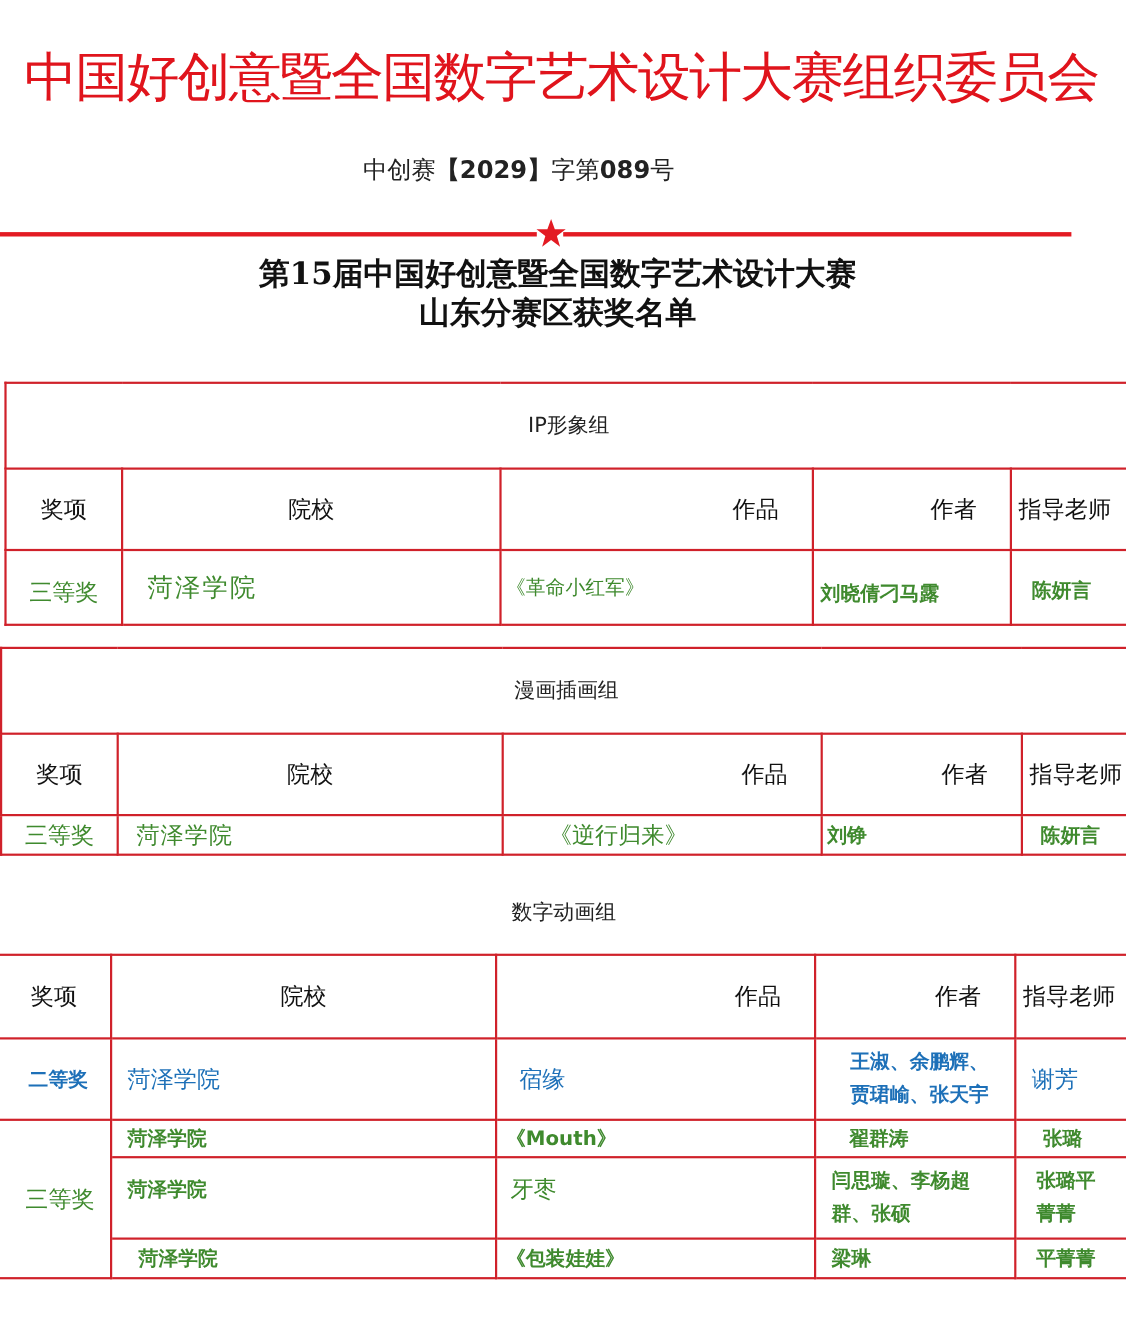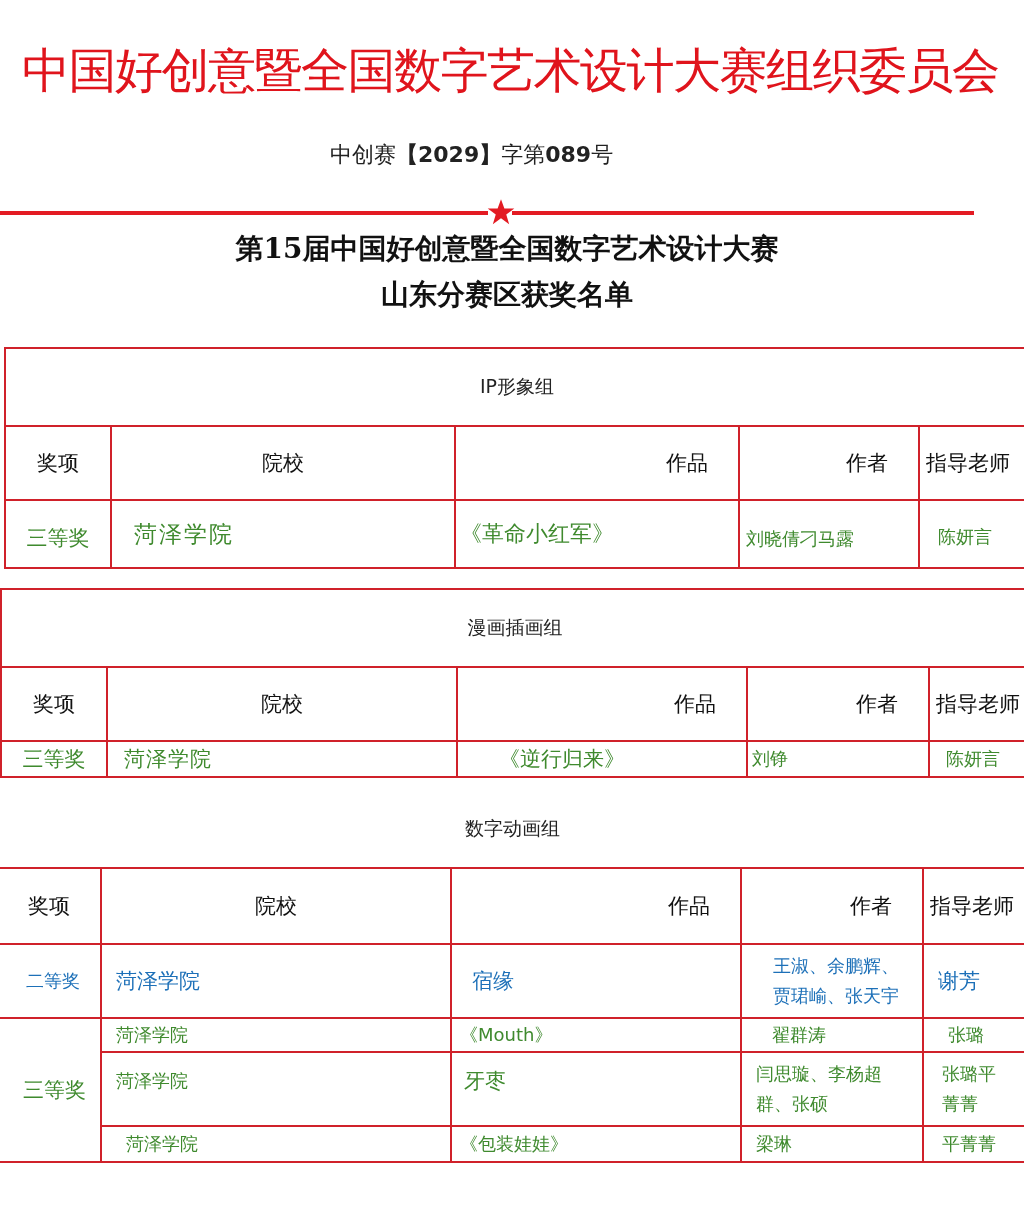--- a/index.html
+++ b/index.html
@@ -19,33 +19,33 @@
   .divider { position: absolute; top: 211px; height: 4px; background: #e31b23; }
   .divider.left { left: 0; width: 488px; }
   .divider.right { left: 512px; width: 462px; }
   .star { position: absolute; left: 487px; top: 198px; width: 28px; height: 28px; }
   .main-title {
     position: absolute; left: 0; width: 1014px; text-align: center;
     font-family: "DejaVu Serif", "Liberation Serif", serif; font-size: 28px; font-weight: bold; color: #111;
     white-space: nowrap;
   }
   .main-title.l1 { top: 230px; }
-  .main-title.l2 { top: 276px; }
+  .main-title.l2 { top: 266px; }
 
   .tbl { position: absolute; border-collapse: collapse; table-layout: fixed; }
   .tbl td { border: 2px solid #d0212a; vertical-align: middle; overflow: hidden; white-space: nowrap; }
   .group-title td { text-align: center; font-size: 19px; color: #222; }
   .hdr td { font-size: 21px; color: #111; }
   .hdr td.c { text-align: center; font-family: Liberation Mono, monospace; }
   .hdr td.r { text-align: right; padding-right: 30px; }
   .hdr td.l { text-align: left; padding-left: 6px; }
   .green { color: #3f8a2e; }
   .blue { color: #1d70b8; }
   .cell { font-size: 21px; padding-left: 10px; }
-  .cell.small { font-size: 18px; }
+  .cell.small { font-size: 18px; font-weight: bold; }
   .wrap { white-space: normal !important; line-height: 30px; }
 </style>
 </head>
 <body>
 
 <div class="org-title">中国好创意暨全国数字艺术设计大赛组织委员会</div>
 
 <div class="doc-number"><span>中创赛</span><b>【2029】</b><span>字第</span><b>089</b><span>号</span></div>
 
 <div class="divider left"></div>
@@ -72,21 +72,21 @@
   <tr class="hdr" style="height:74px">
     <td class="c">奖项</td>
     <td class="c">院校</td>
     <td class="r">作品</td>
     <td class="r">作者</td>
     <td class="l">指导老师</td>
   </tr>
   <tr style="height:68px">
     <td class="cell green" style="text-align:center;padding-left:0;padding-top:8px">三等奖</td>
     <td class="cell green" style="padding-left:22px;font-size:23px;letter-spacing:2px">菏泽学院</td>
-    <td class="cell green" style="padding-left:4px;font-size:22px">《革命小红军》</td>
+    <td class="cell green" style="padding-left:4px;font-size:18px">《革命小红军》</td>
     <td class="cell green small" style="padding-left:6px;padding-top:10px">刘晓倩刁马露</td>
     <td class="cell green small" style="padding-left:18px;padding-top:6px">陈妍言</td>
   </tr>
 </tbody>
   </table>
 
 <table class="tbl" style="left:0px; top:588px; width:1028px;">
   <colgroup>
       <col style="width:106px">
       <col style="width:350px">

